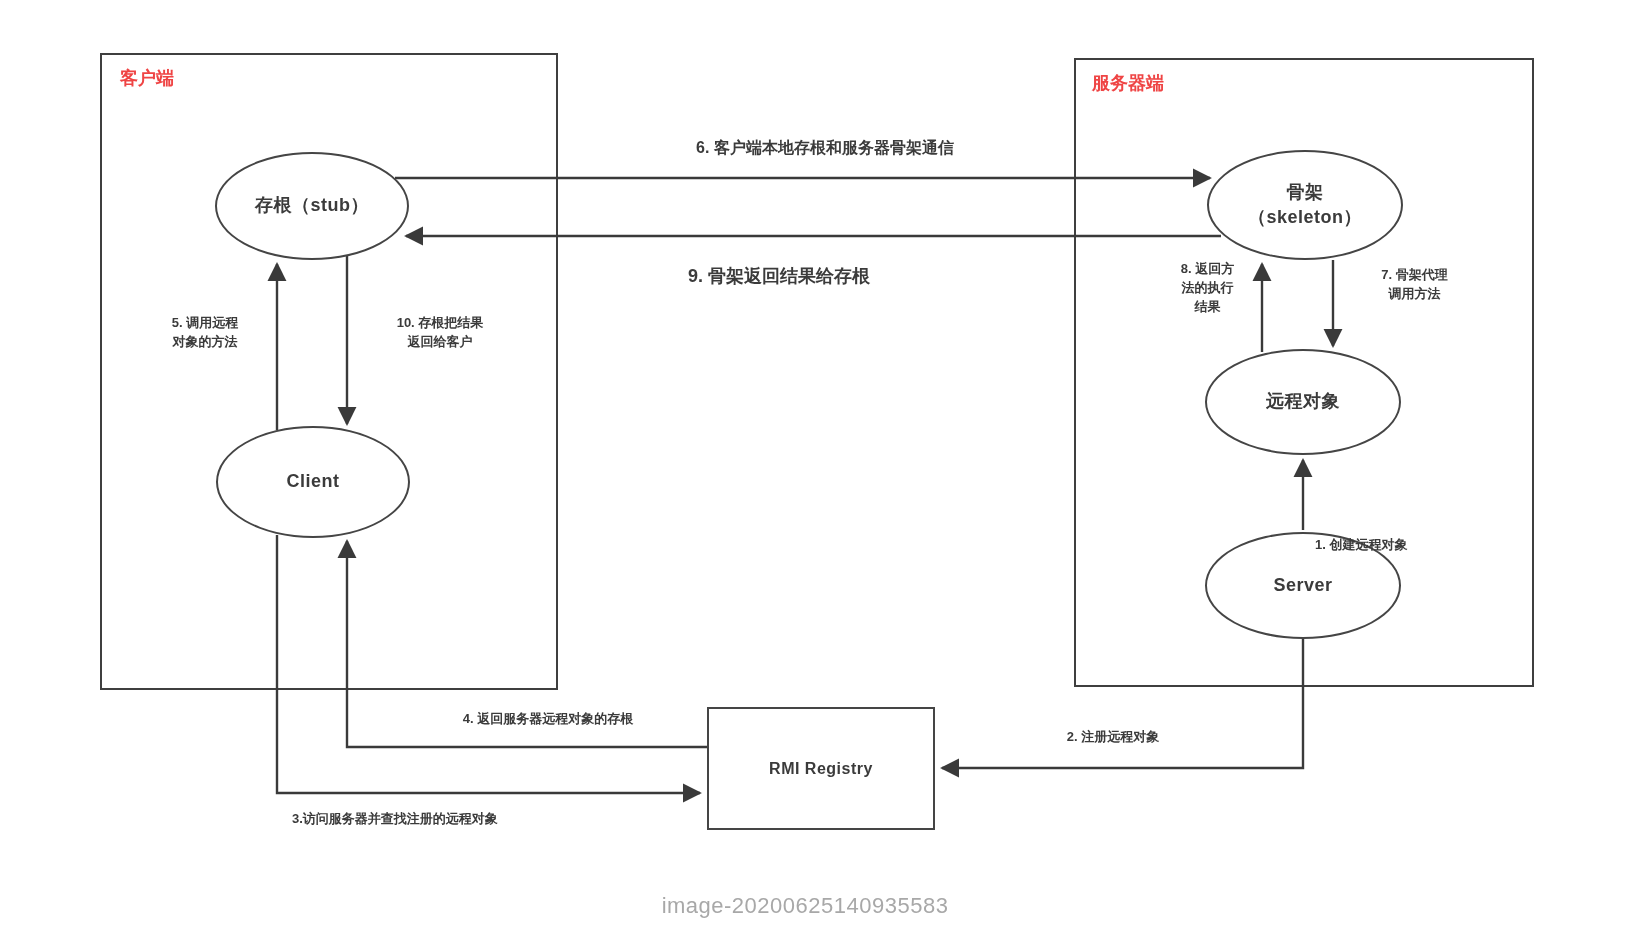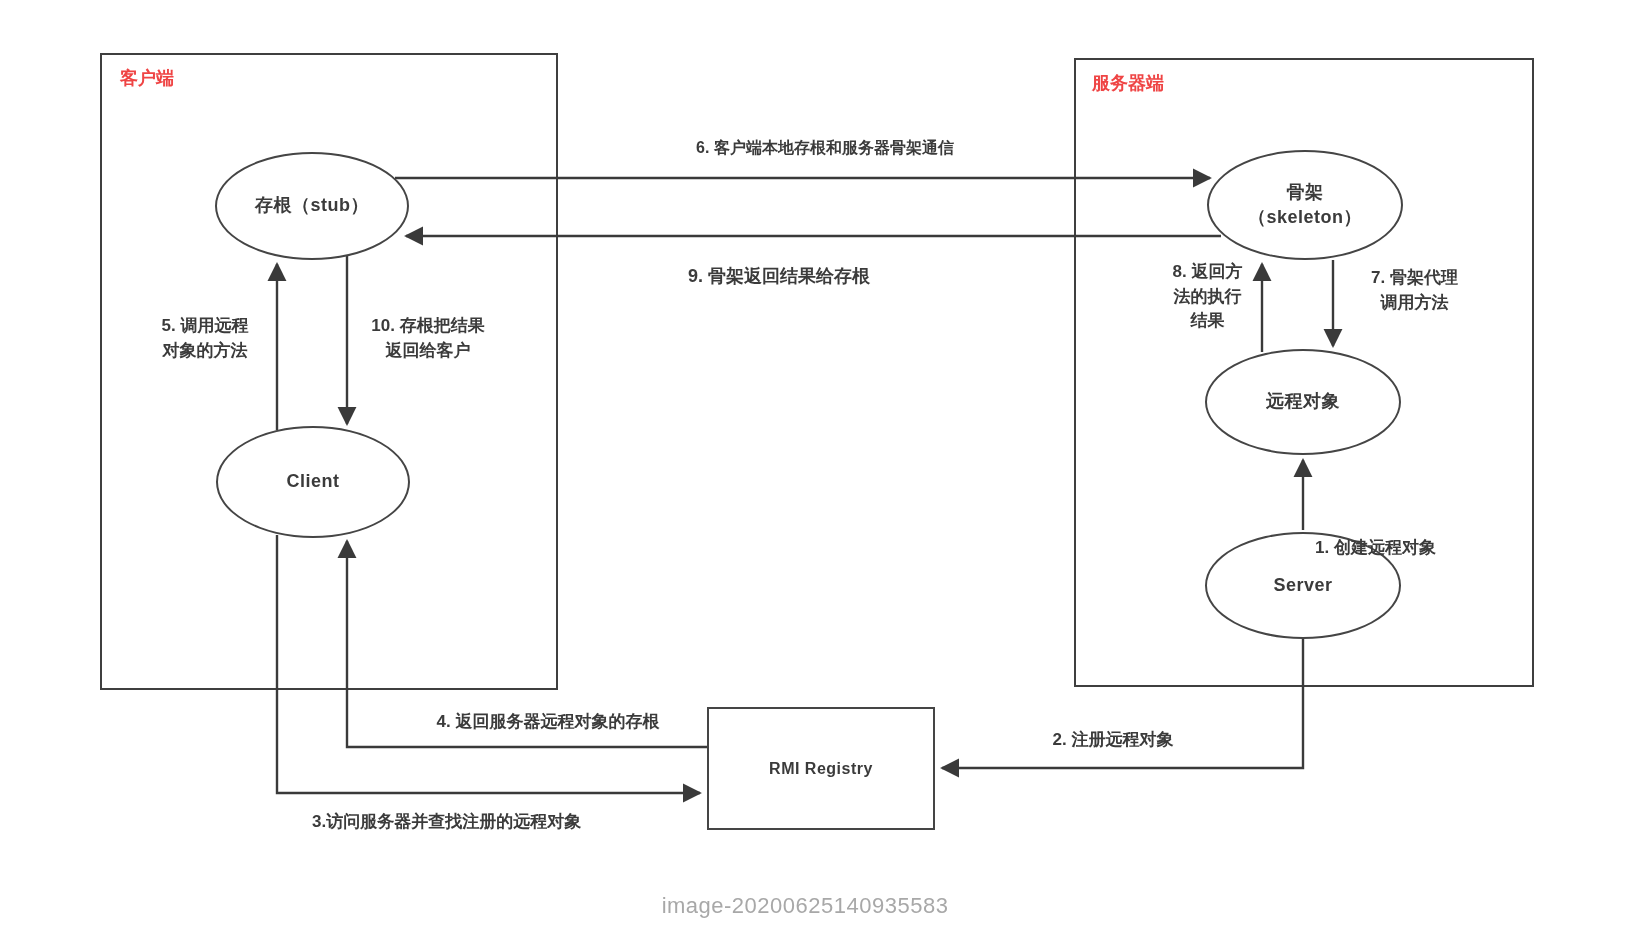--- a/index.html
+++ b/index.html
@@ -50,21 +50,21 @@
     justify-content:center;
     font-size:16px;
     font-weight:bold;
     color:#3b3b3b;
     letter-spacing:0.5px;
     box-sizing:border-box;
     z-index:2;
   }
   .edge-label{
     position:absolute;
-    font-size:17px;
+    font-size:13px;
     font-weight:bold;
     color:#3b3b3b;
     line-height:1.45;
     text-align:center;
     white-space:nowrap;
     z-index:3;
   }
   .edge-label span{display:block;}
   #wires{
     position:absolute;
@@ -142,21 +142,21 @@
 
   <div class="rect-node" style="left:707px;top:707px;width:228px;height:123px;">
     <span>RMI Registry</span>
   </div>
 
   <div class="edge-label" style="left:140px;top:314px;width:130px;">
     <span>5. 调用远程</span>
     <span>对象的方法</span>
   </div>
 
-  <div class="edge-label" style="left:353px;top:314px;width:150px;">
+  <div class="edge-label" style="left:365px;top:314px;width:150px;">
     <span>10. 存根把结果</span>
     <span>返回给客户</span>
   </div>
 
   <div class="edge-label" style="left:570px;top:136px;width:510px;font-size:16px;">6. 客户端本地存根和服务器骨架通信</div>
 
   <div class="edge-label" style="left:584px;top:263px;width:390px;font-size:18px;">9. 骨架返回结果给存根</div>
 
   <div class="edge-label" style="left:1155px;top:260px;width:105px;">
     <span>8. 返回方</span>
@@ -168,17 +168,17 @@
     <span>7. 骨架代理</span>
     <span>调用方法</span>
   </div>
 
   <div class="edge-label" style="left:1315px;top:490px;text-align:left;margin-top:46px;">1. 创建远程对象</div>
 
   <div class="edge-label" style="left:1028px;top:728px;width:170px;">2. 注册远程对象</div>
 
   <div class="edge-label" style="left:398px;top:710px;width:300px;">4. 返回服务器远程对象的存根</div>
 
-  <div class="edge-label" style="left:312px;top:810px;width:330px;text-align:left;">3.访问服务器并查找注册的远程对象</div>
+  <div class="edge-label" style="left:292px;top:810px;width:330px;text-align:left;">3.访问服务器并查找注册的远程对象</div>
 
   <div class="caption">image-20200625140935583</div>
 
 </div>
 
 </body></html>

